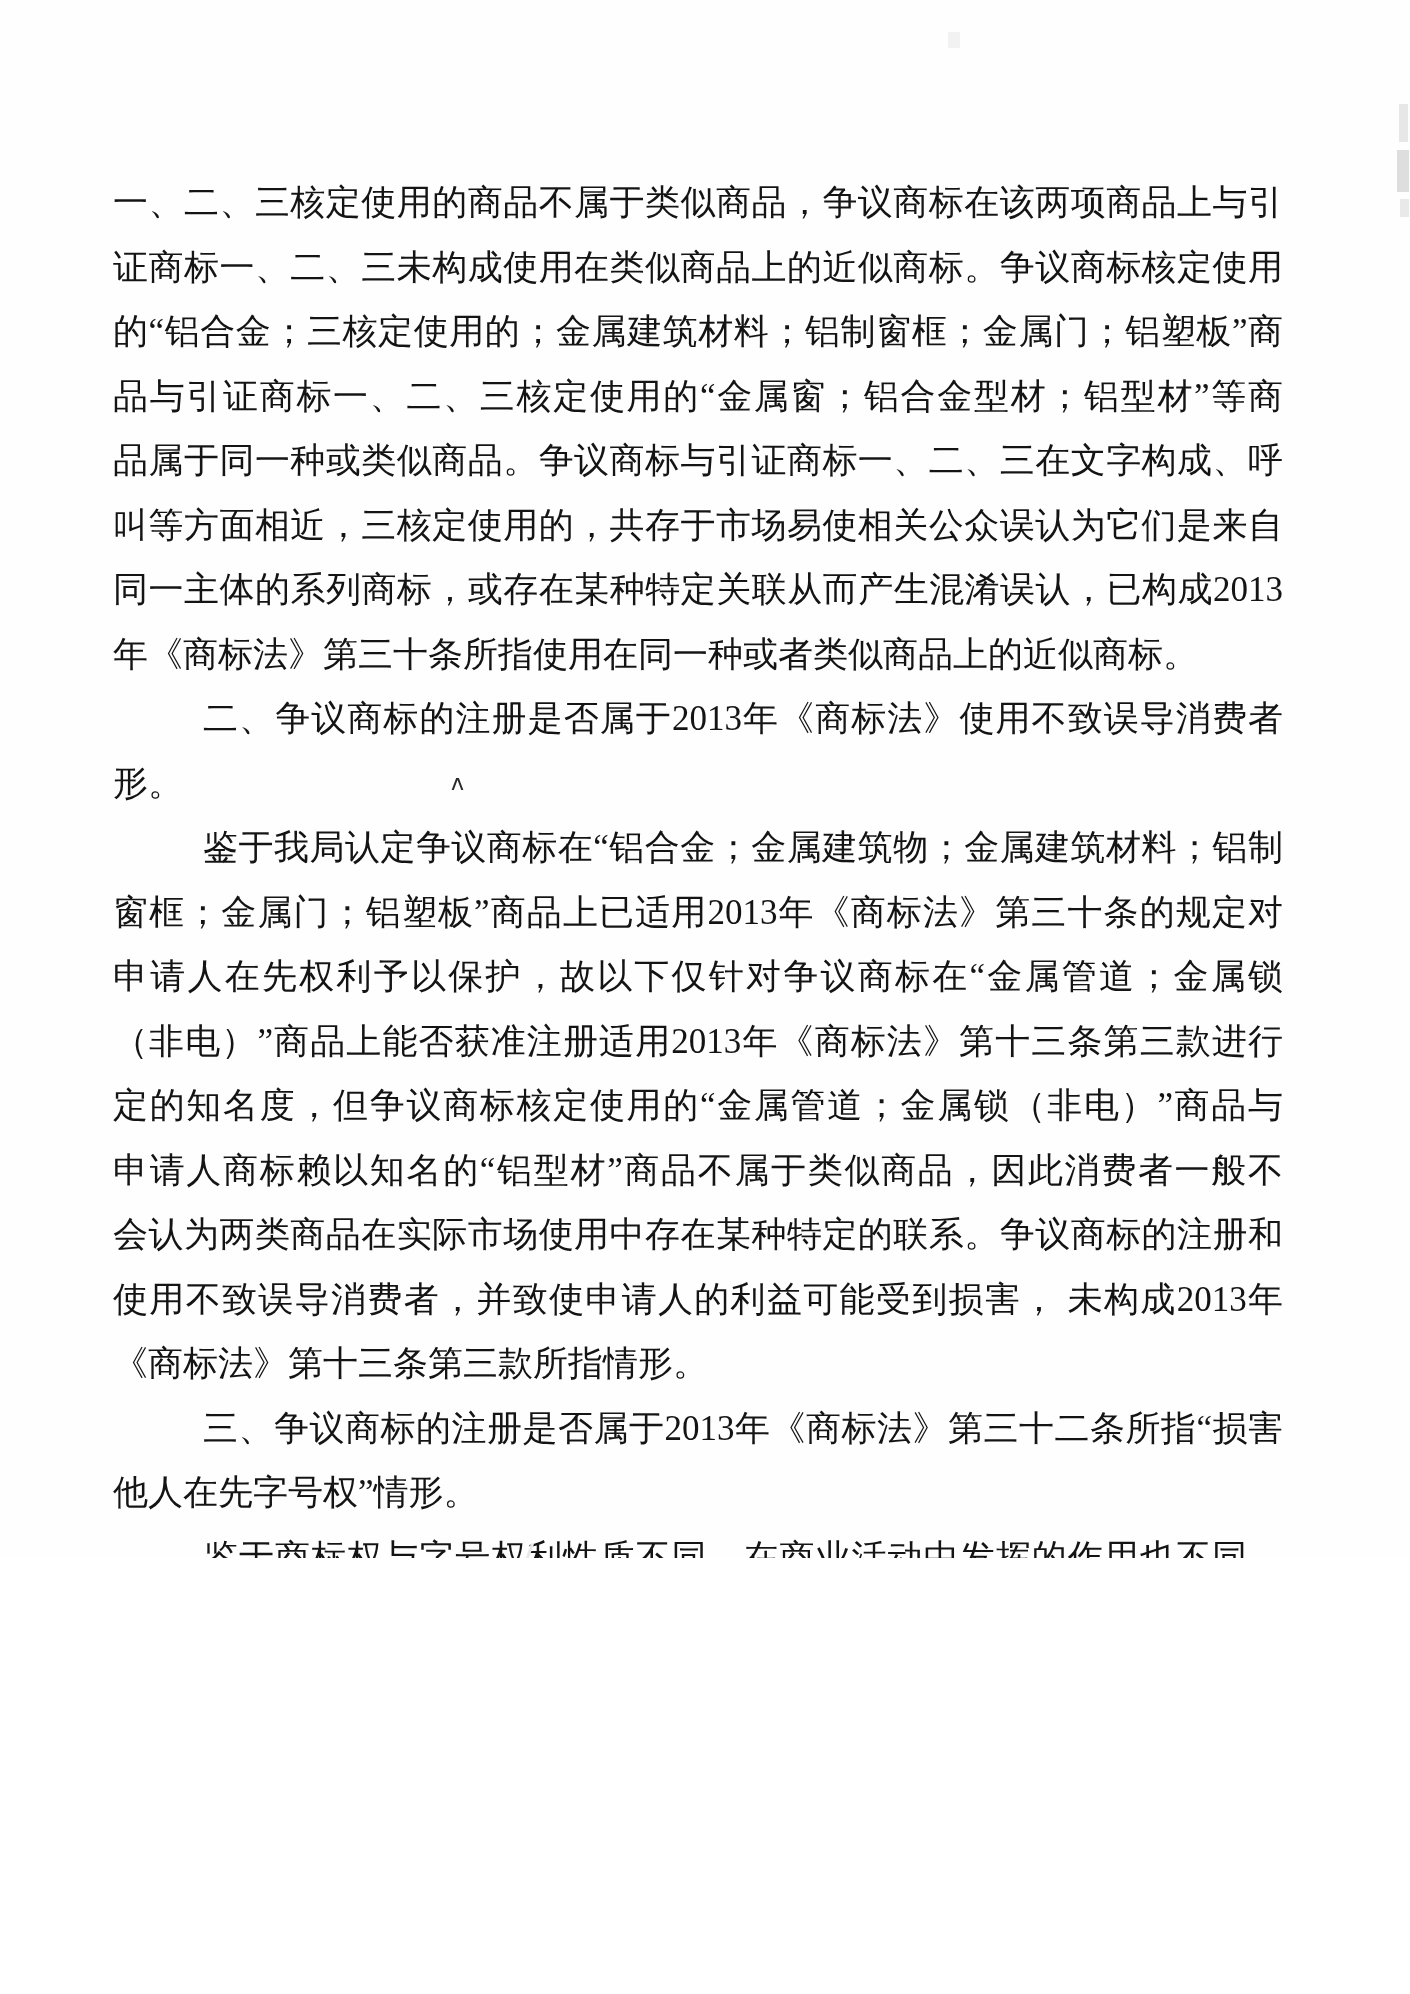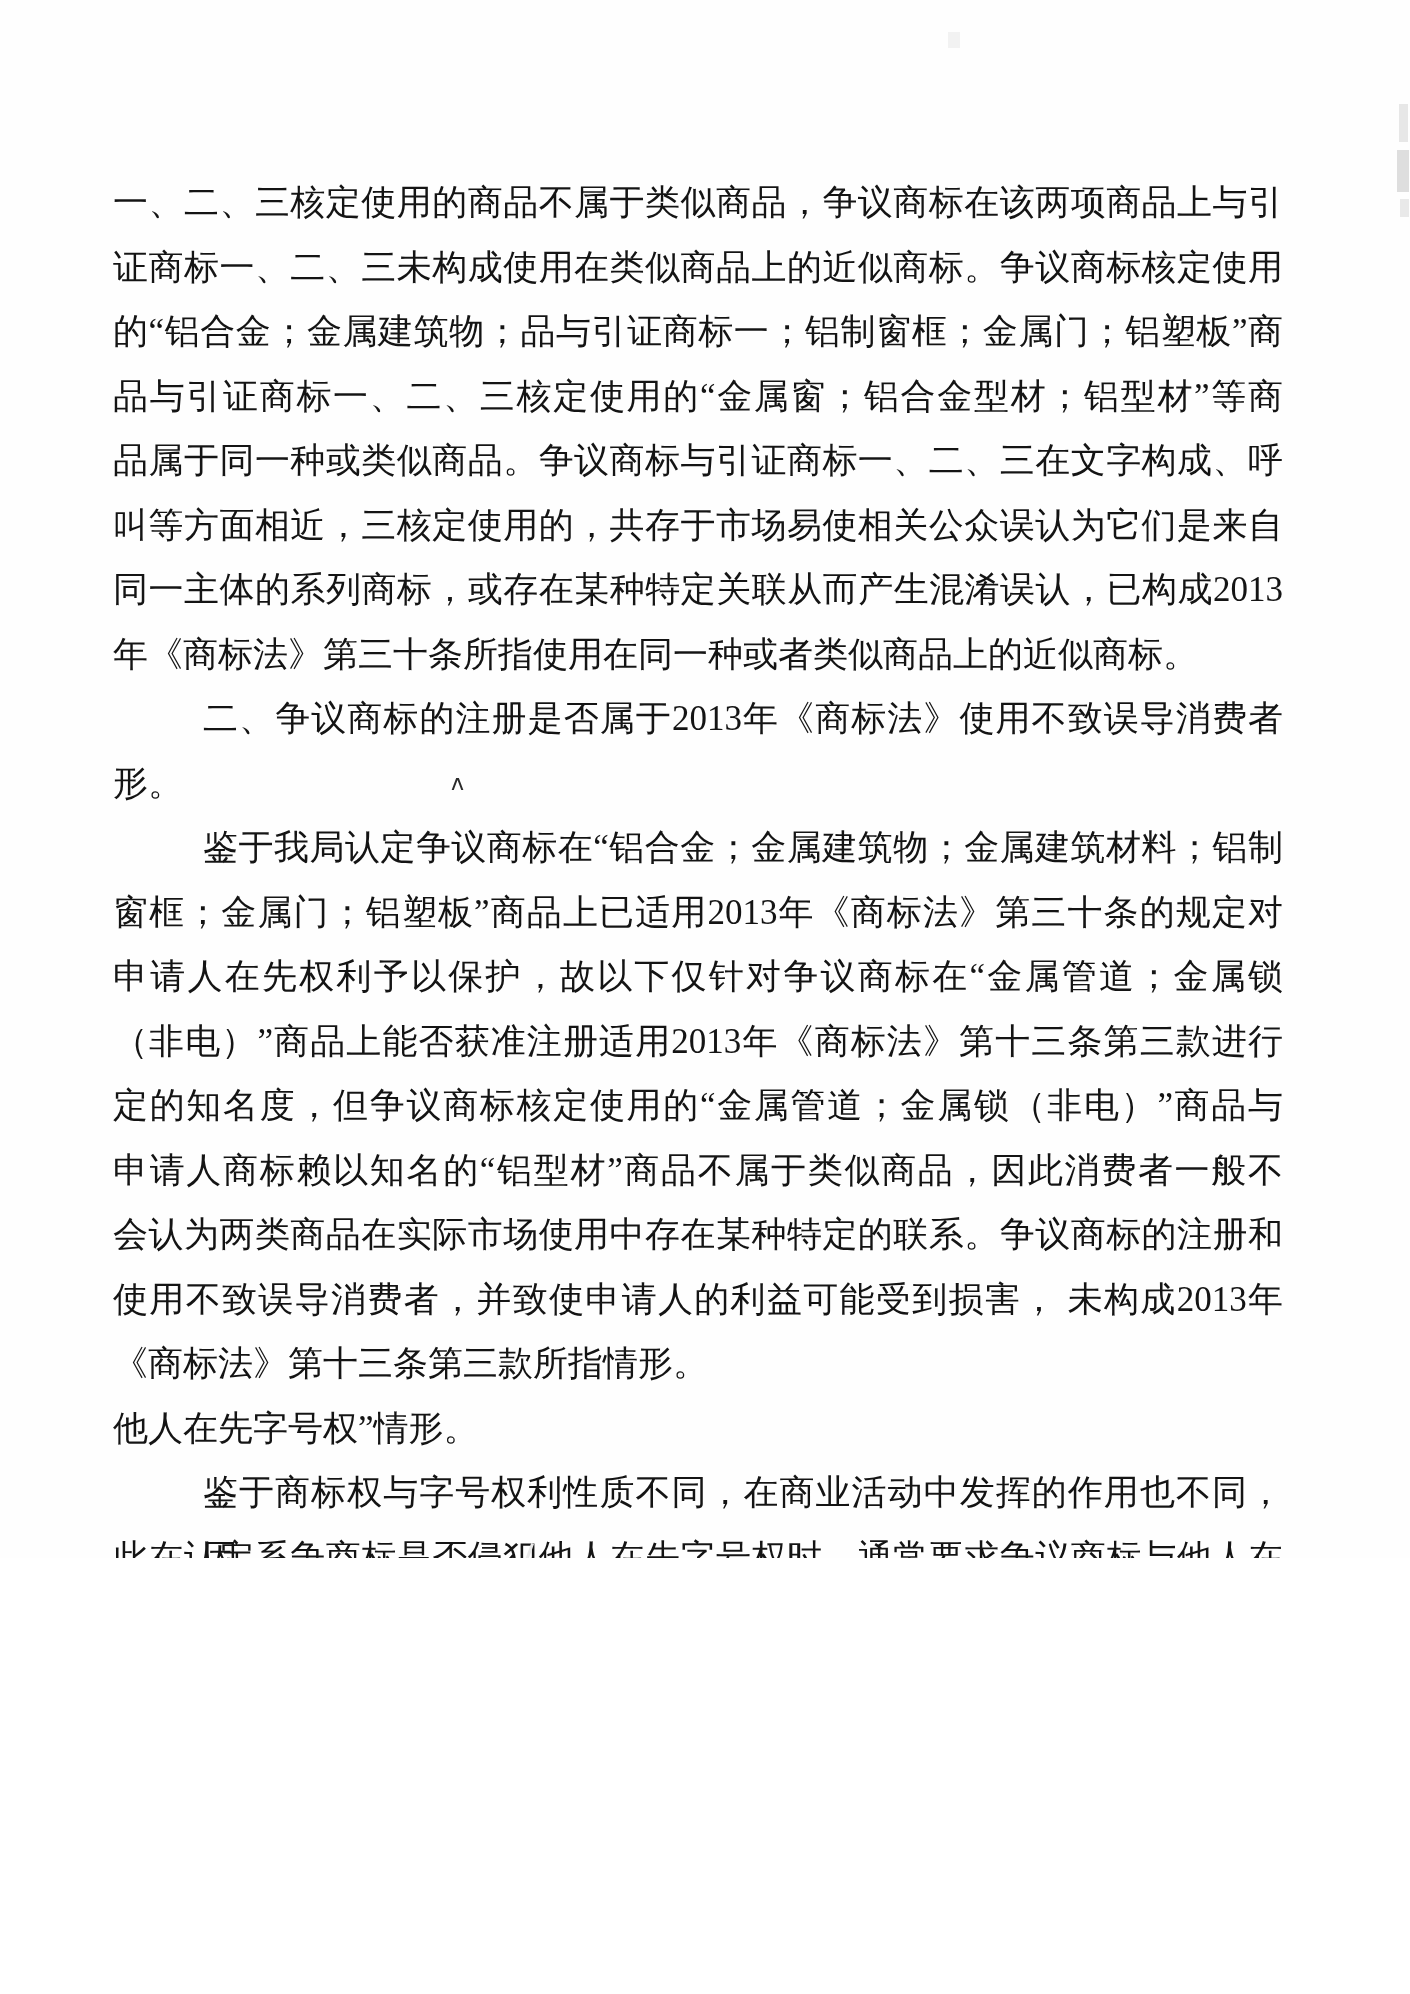--- a/index.html
+++ b/index.html
@@ -69,37 +69,38 @@
   }
 </style>
 </head>
 <body>
 
 <div class="page">
 
   <div class="text-block">
     <div class="line">一、二、三核定使用的商品不属于类似商品，争议商标在该两项商品上与引</div>
     <div class="line">证商标一、二、三未构成使用在类似商品上的近似商标。争议商标核定使用</div>
-    <div class="line">的“铝合金；金属建筑物；品与引证商标一；铝制窗框；金属门；铝塑板”商</div>
+    <div class="line">的“铝合金；三核定使用的；金属建筑材料；铝制窗框；金属门；铝塑板”商</div>
     <div class="line">品与引证商标一、二、三核定使用的“金属窗；铝合金型材；铝型材”等商</div>
     <div class="line">品属于同一种或类似商品。争议商标与引证商标一、二、三在文字构成、呼</div>
     <div class="line">叫等方面相近，三核定使用的，共存于市场易使相关公众误认为它们是来自</div>
     <div class="line">同一主体的系列商标，或存在某种特定关联从而产生混淆误认，已构成2013</div>
     <div class="line end">年《商标法》第三十条所指使用在同一种或者类似商品上的近似商标。</div>
     <div class="line indent">二、争议商标的注册是否属于2013年《商标法》使用不致误导消费者</div>
     <div class="line end">形。</div>
     <div class="line indent">鉴于我局认定争议商标在“铝合金；金属建筑物；金属建筑材料；铝制</div>
     <div class="line">窗框；金属门；铝塑板”商品上已适用2013年《商标法》第三十条的规定对</div>
     <div class="line">申请人在先权利予以保护，故以下仅针对争议商标在“金属管道；金属锁</div>
     <div class="line">（非电）”商品上能否获准注册适用2013年《商标法》第十三条第三款进行</div>
     <div class="line">定的知名度，但争议商标核定使用的“金属管道；金属锁（非电）”商品与</div>
     <div class="line">申请人商标赖以知名的“铝型材”商品不属于类似商品，因此消费者一般不</div>
     <div class="line">会认为两类商品在实际市场使用中存在某种特定的联系。争议商标的注册和</div>
     <div class="line">使用不致误导消费者，并致使申请人的利益可能受到损害， 未构成2013年</div>
     <div class="line end">《商标法》第十三条第三款所指情形。</div>
+    <div class="line indent">三、争议商标的注册是否属于2013年《商标法》第三十二条所指“损害</div>
     <div class="line end">他人在先字号权”情形。</div>
     <div class="line indent">鉴于商标权与字号权利性质不同，在商业活动中发挥的作用也不同，因</div>
     <div class="line">此在认定系争商标是否侵犯他人在先字号权时，通常要求争议商标与他人在</div>
   </div>
 
   <div class="page-num">3/5</div>
 
   <div class="caret-mark">ʌ</div>
 
   <div class="smudge smudge-a"></div>

